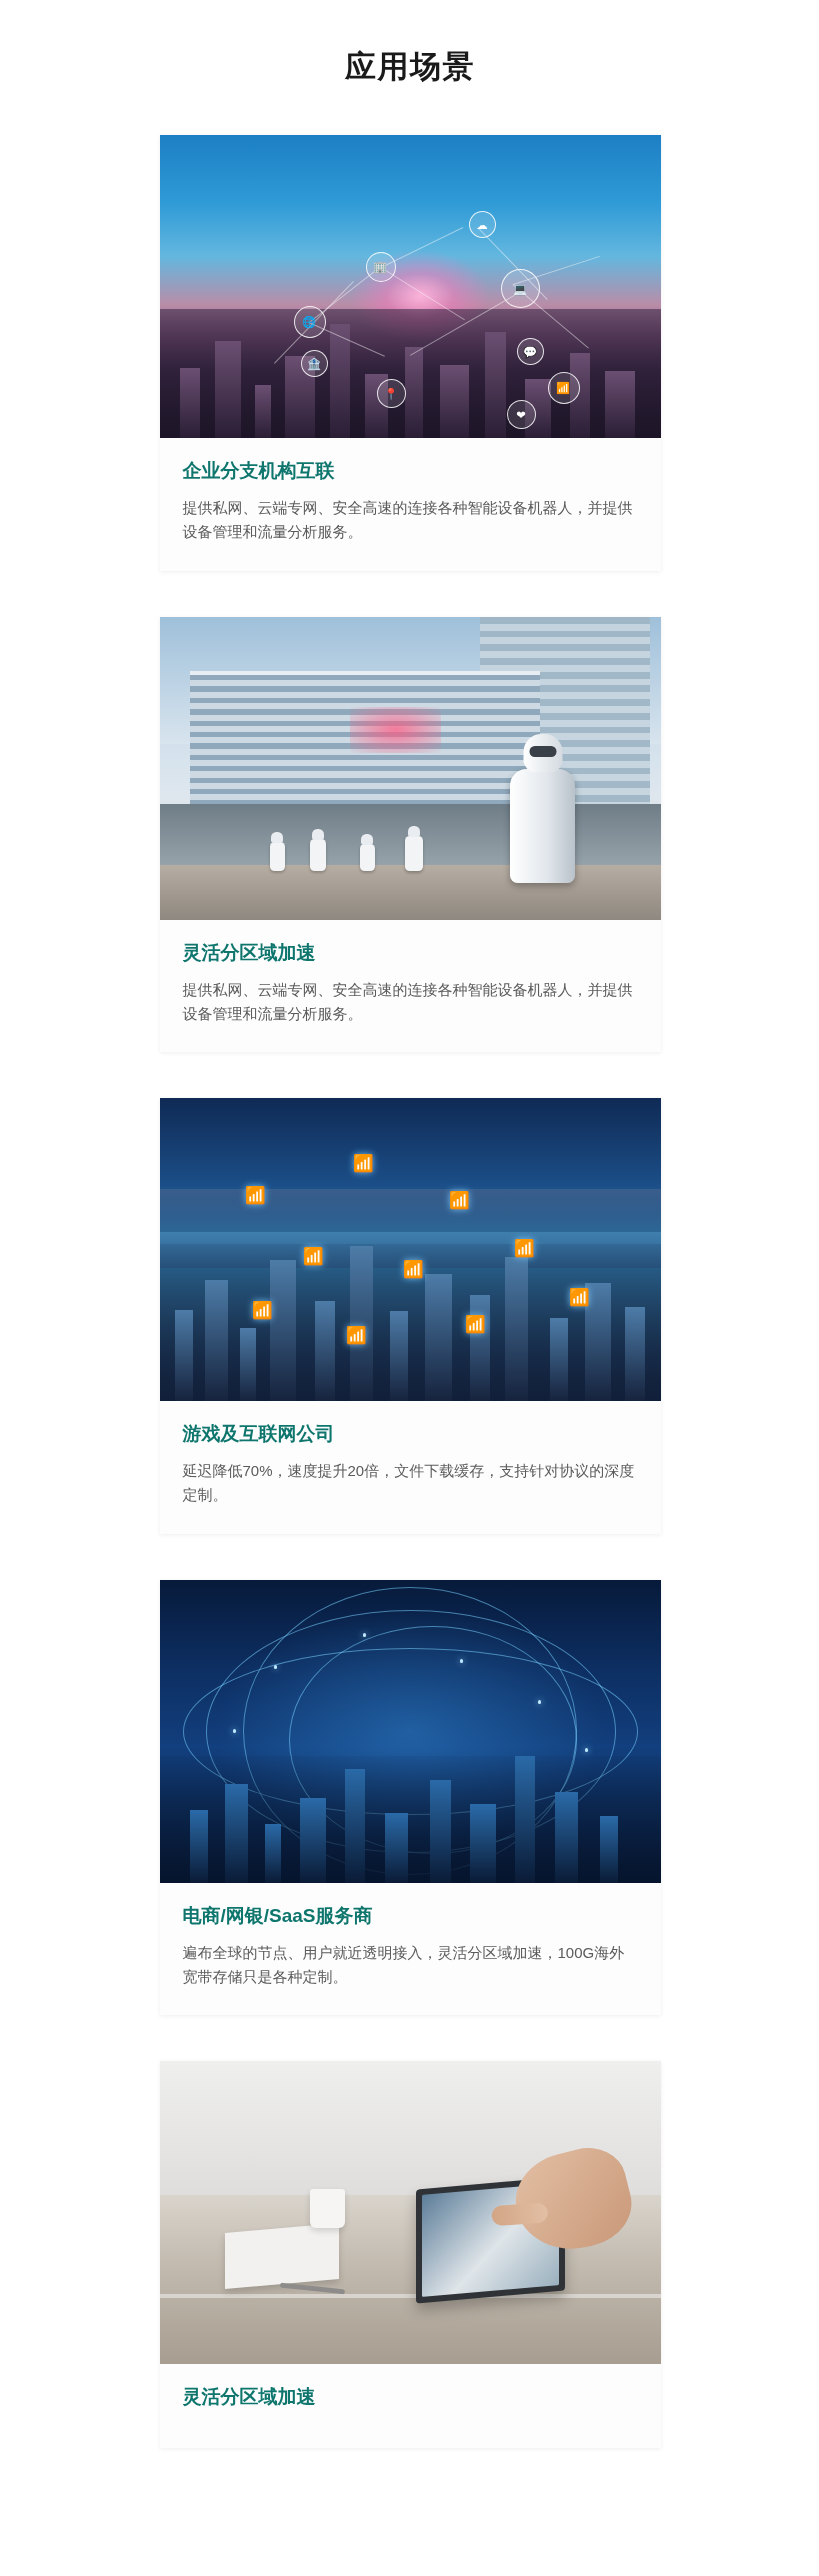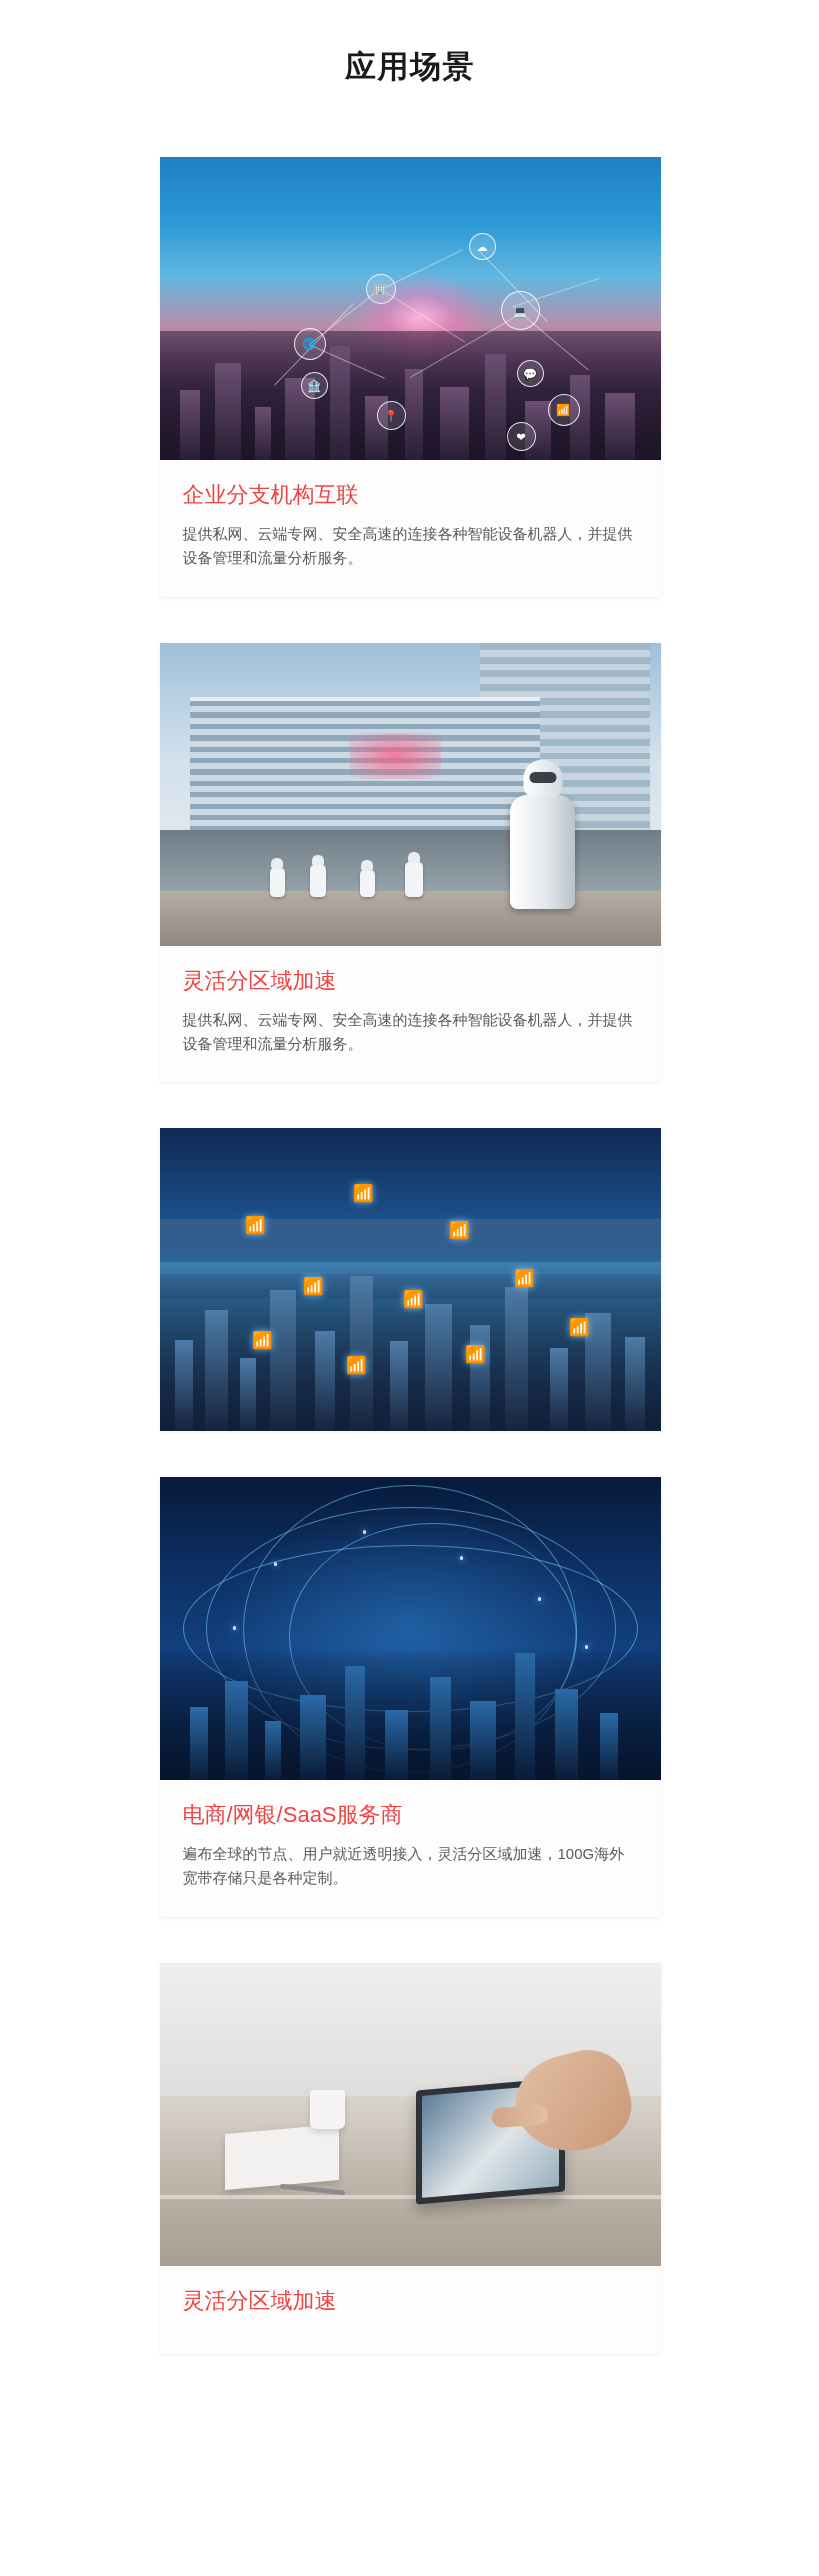--- a/index.html
+++ b/index.html
@@ -12,21 +12,21 @@
     width: 820px;
     min-height: 2576px;
     padding-top: 46px;
   }
   .page-title {
     text-align: center;
     font-size: 31px;
     font-weight: bold;
     color: #1a1a1a;
     letter-spacing: 1.5px;
-    margin-bottom: 69px;
+    margin-bottom: 47px;
   }
   .cards {
     display: flex;
     flex-direction: column;
     align-items: center;
     gap: 46px;
   }
   .card {
     width: 501px;
     background: #fdfdfd;
@@ -35,23 +35,23 @@
   .card-image {
     width: 501px;
     height: 303px;
     position: relative;
     overflow: hidden;
   }
   .card-body {
     padding: 20px 23px 26px 23px;
   }
   .card-title {
-    font-size: 22px;
-    color: #ef4444;
-    font-weight: normal;
+    font-size: 19px;
+    color: #0f766e;
+    font-weight: bold;
     margin-bottom: 12px;
   }
   .card-desc {
     font-size: 15px;
     line-height: 1.62;
     color: #5b5b5b;
   }
 
   
   .img1 {
@@ -357,20 +357,24 @@
       <div class="wifi" style="left:194px;top:56px;">📶</div>
       <div class="wifi" style="left:290px;top:93px;">📶</div>
       <div class="wifi" style="left:144px;top:149px;">📶</div>
       <div class="wifi" style="left:244px;top:162px;">📶</div>
       <div class="wifi" style="left:355px;top:141px;">📶</div>
       <div class="wifi" style="left:93px;top:203px;">📶</div>
       <div class="wifi" style="left:187px;top:228px;">📶</div>
       <div class="wifi" style="left:306px;top:217px;">📶</div>
       <div class="wifi" style="left:410px;top:190px;">📶</div>
     </div>
+    <div class="card-body">
+      <div class="card-title">游戏及互联网公司</div>
+      <div class="card-desc">延迟降低70%，速度提升20倍，文件下载缓存，支持针对协议的深度定制。</div>
+    </div>
   </div>
 
   <div class="card">
     <div class="card-image img4">
       <div class="glowc"></div>
       <div class="arc" style="left:46px;top:30px;width:410px;height:243px;"></div>
       <div class="arc" style="left:83px;top:7.6px;width:334px;height:288px;"></div>
       <div class="arc" style="left:23px;top:68px;width:455px;height:167px;"></div>
       <div class="arc" style="left:129px;top:46px;width:288px;height:228px;"></div>
       <div class="cityline"></div>

